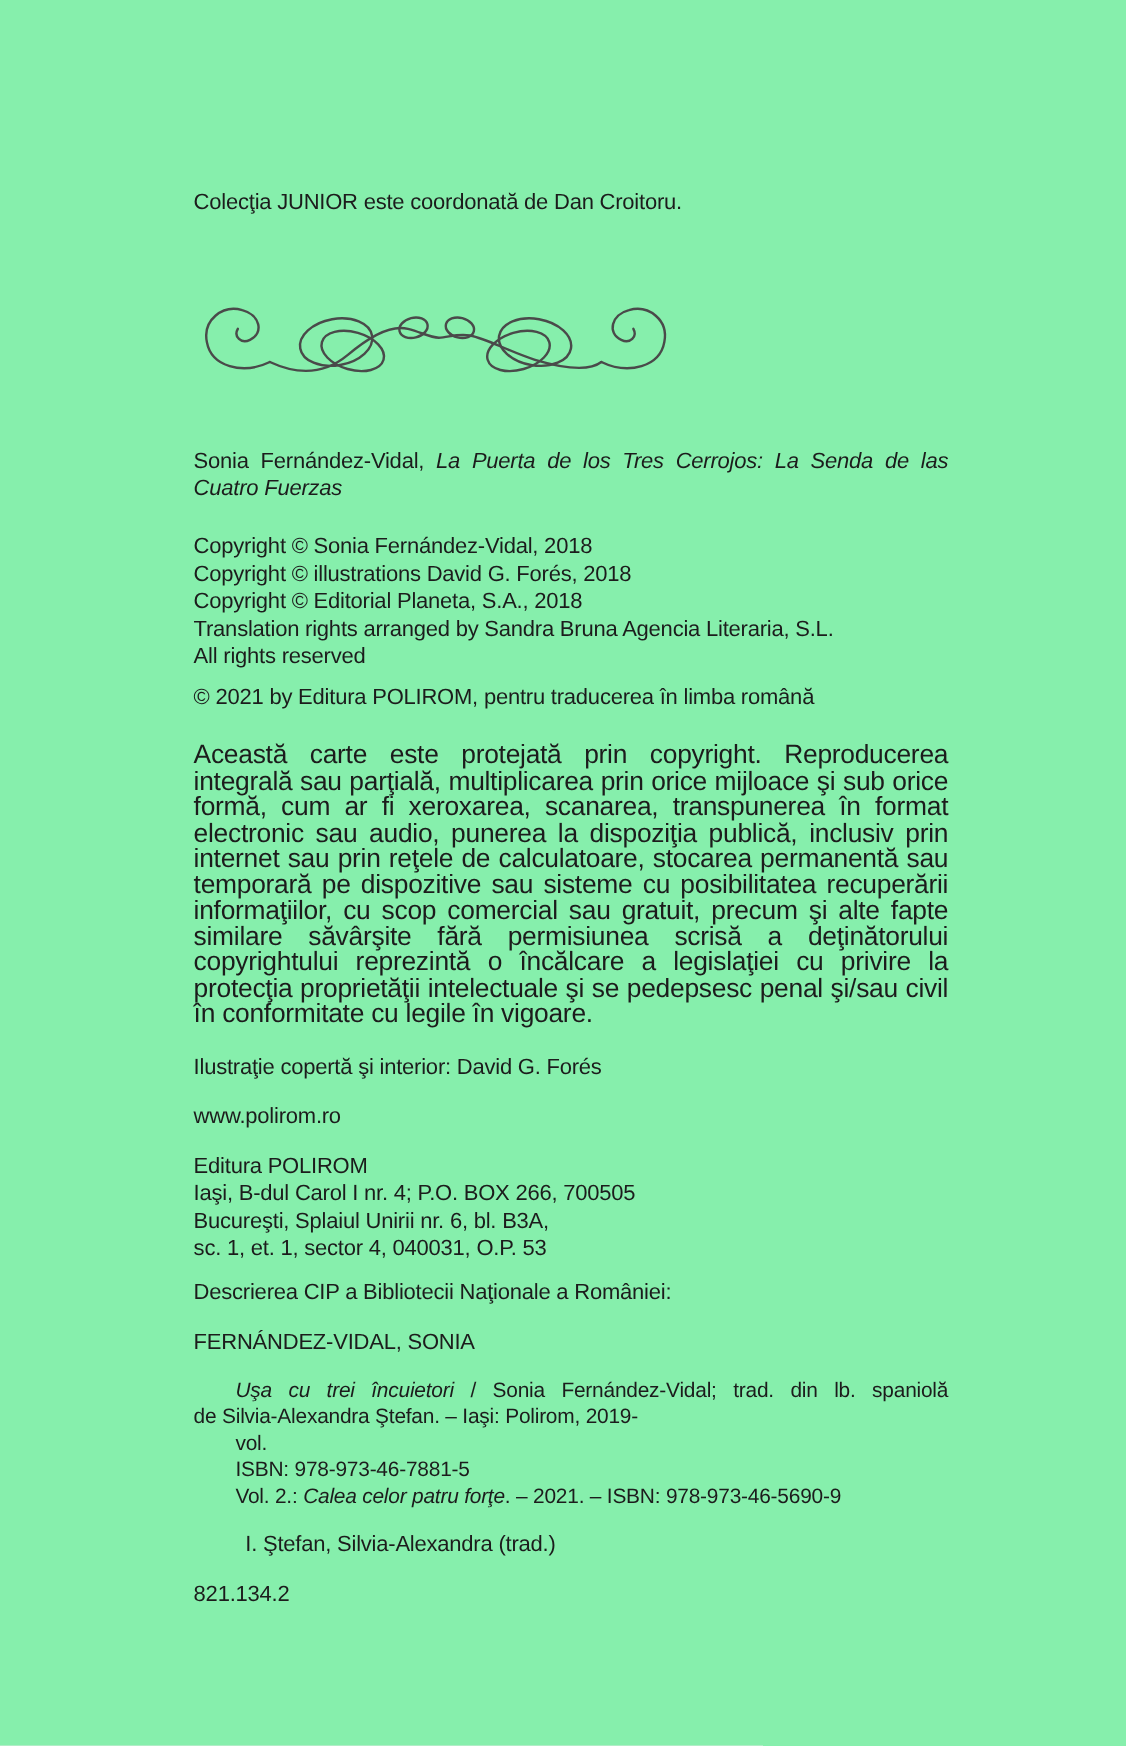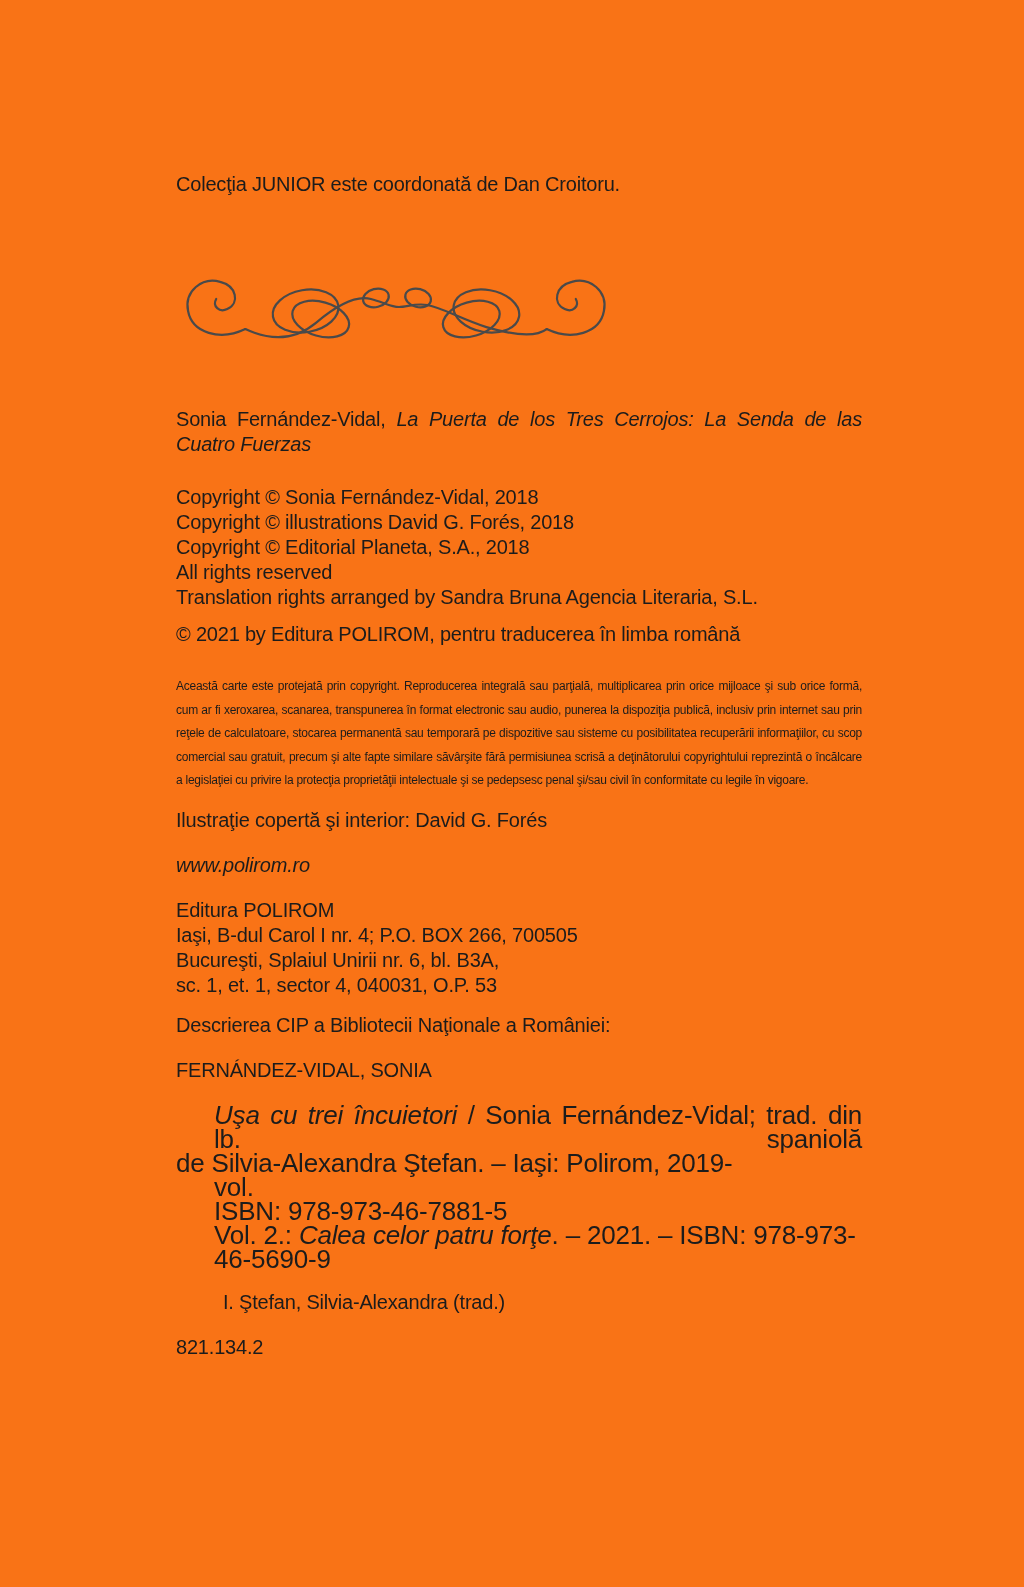--- a/index.html
+++ b/index.html
@@ -5,21 +5,21 @@
   html, body {
     margin: 0;
     padding: 0;
     background: #e8e8e8;
   }
   .page {
     position: relative;
     width: 1024px;
     height: 1587px;
     margin: 0 auto;
-    background: #f97316;
+    background: #86efac;
     font-family: "Liberation Sans", sans-serif;
     color: #1c1c1c;
     overflow: hidden;
   }
   .content {
     position: absolute;
     left: 176px;
     top: 0;
     width: 686px;
     padding-top: 172px;
@@ -41,37 +41,37 @@
   }
   .it { font-style: italic; }
 
   .copyright-block { margin-top: 28px; }
   .copyright-block div { margin: 0; }
 
   .romanian-copyright { margin-top: 12px; }
 
   .legal-notice {
     margin-top: 28px;
-    font-size: 12px;
+    font-size: 24px;
     line-height: 23.5px;
     text-align: justify;
     letter-spacing: -0.25px;
   }
 
   .illustration-credit { margin-top: 15px; }
-  .website { margin-top: 13px; font-style: italic; }
+  .website { margin-top: 13px; }
 
   .publisher-block { margin-top: 13px; }
 
   .cip-heading { margin-top: 15px; }
   .cip-author { margin-top: 10px; }
 
   .cip-entry {
     margin-top: 9px;
-    font-size: 26px;
+    font-size: 19px;
     line-height: 24px;
   }
   .cip-line.indent { padding-left: 38px; }
   .cip-line.jl {
     text-align: justify;
     text-align-last: justify;
   }
 
   .translator-entry { margin-top: 19px; margin-left: 47px; }
   .udc { margin-top: 15px; }
@@ -104,22 +104,22 @@
         <ellipse cx="247" cy="29" rx="13" ry="9" transform="rotate(14 247 29)"></ellipse>
       </svg>
     </div>
 
     <p class="title-attribution"><span>Sonia Fernández-Vidal, </span><span class="it">La Puerta de los Tres Cerrojos: La Senda de las Cuatro Fuerzas</span></p>
 
     <div class="copyright-block">
       <div>Copyright © Sonia Fernández-Vidal, 2018</div>
       <div>Copyright © illustrations David G. Forés, 2018</div>
       <div>Copyright © Editorial Planeta, S.A., 2018</div>
+      <div>Translation rights arranged by Sandra Bruna Agencia Literaria, S.L.</div>
       <div>All rights reserved</div>
-      <div>Translation rights arranged by Sandra Bruna Agencia Literaria, S.L.</div>
     </div>
 
     <p class="romanian-copyright">© 2021 by Editura POLIROM, pentru traducerea în limba română</p>
 
     <p class="legal-notice">Această carte este protejată prin copyright. Reproducerea integrală sau parţială, multiplicarea prin orice mijloace şi sub orice formă, cum ar fi xeroxarea, scanarea, transpunerea în format electronic sau audio, punerea la dispoziţia publică, inclusiv prin internet sau prin reţele de calculatoare, stocarea permanentă sau temporară pe dispozitive sau sisteme cu posibilitatea recuperării informaţiilor, cu scop comercial sau gratuit, precum şi alte fapte similare săvârşite fără permisiunea scrisă a deţinătorului copyrightului reprezintă o încălcare a legislaţiei cu privire la protecţia proprietăţii intelectuale şi se pedepsesc penal şi/sau civil în conformitate cu legile în vigoare.</p>
 
     <p class="illustration-credit">Ilustraţie copertă şi interior: David G. Forés</p>
 
     <p class="website">www.polirom.ro</p>
 

